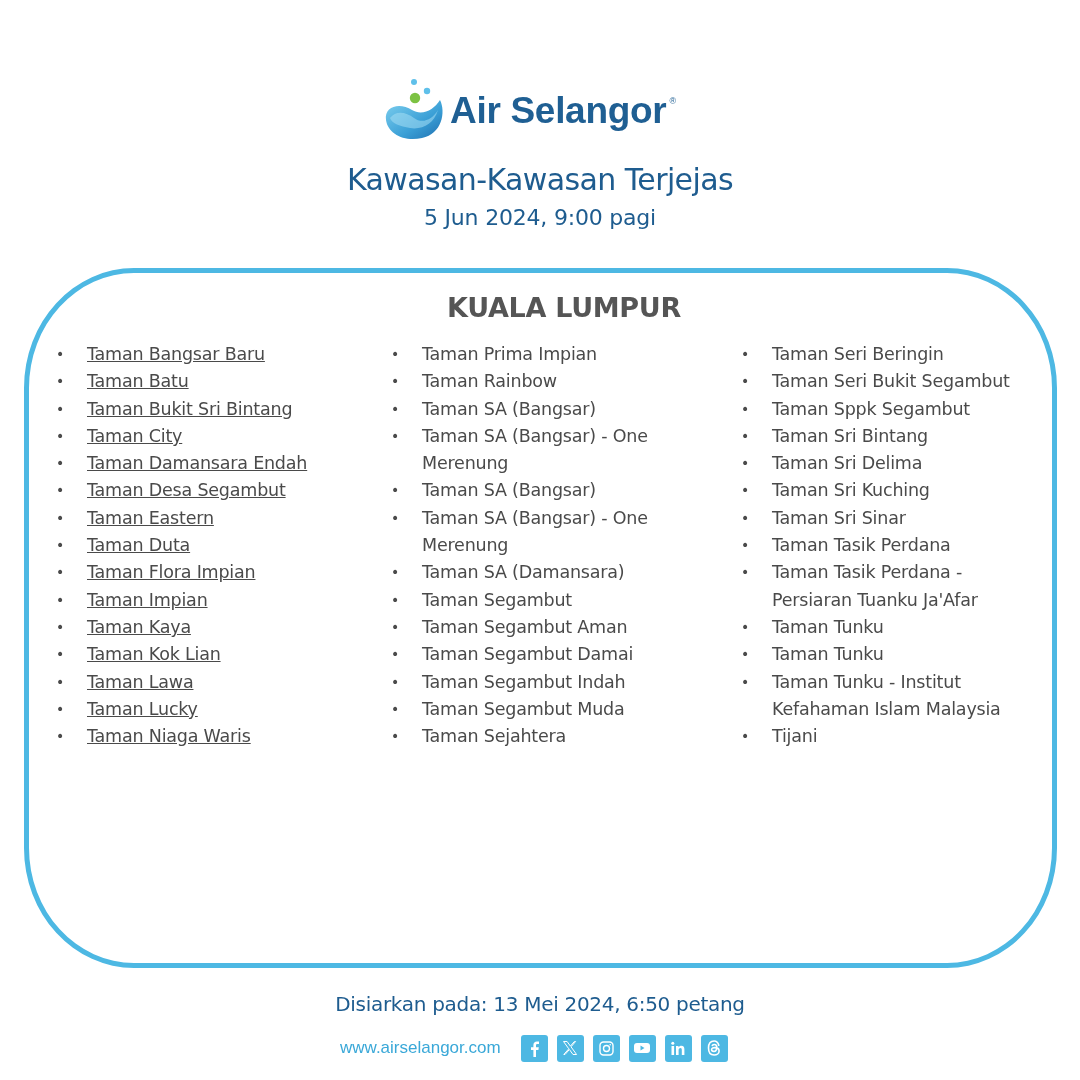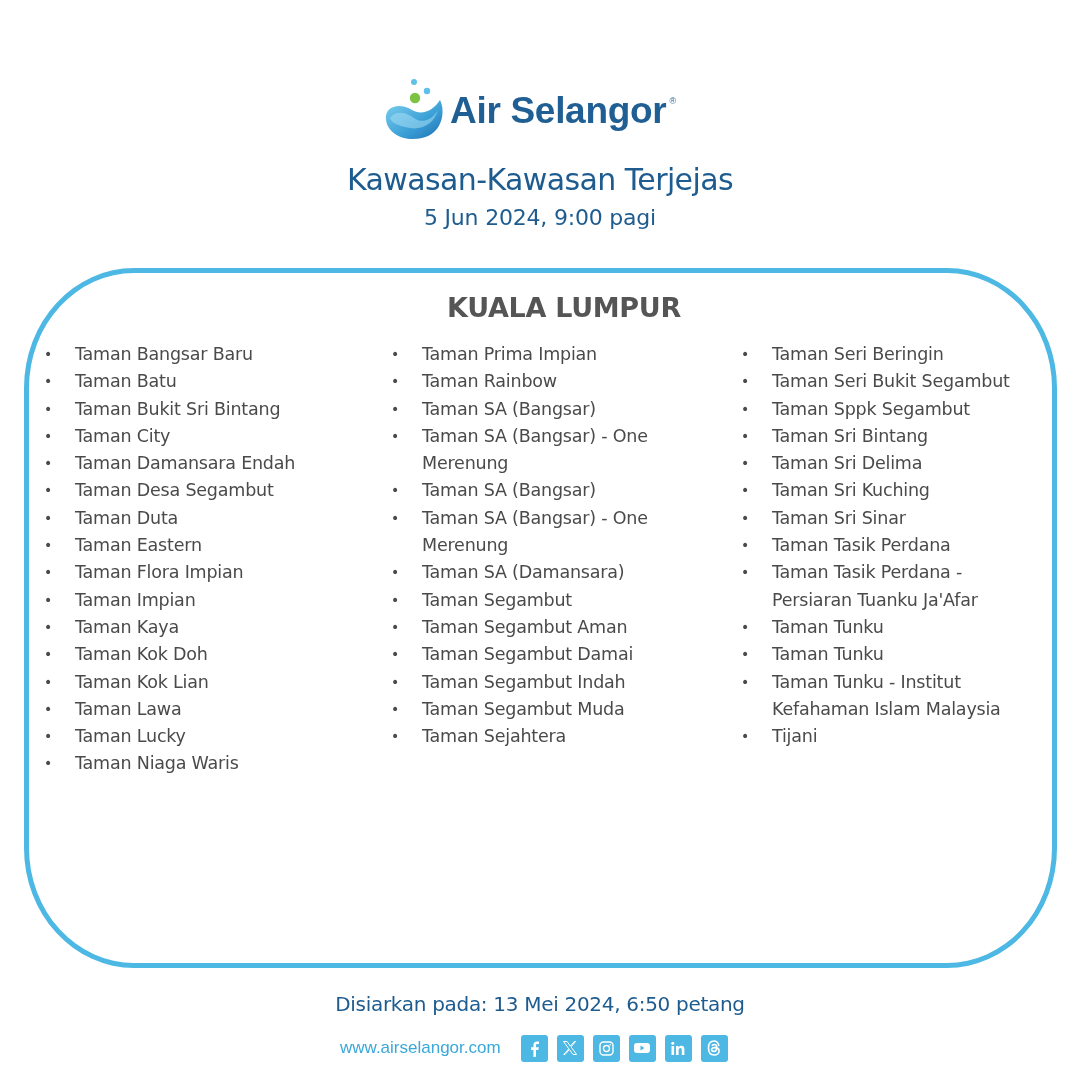--- a/index.html
+++ b/index.html
@@ -14,21 +14,21 @@
   .title { position: absolute; left: 0; width: 1080px; top: 162px; text-align: center; font-family: "DejaVu Sans", sans-serif; font-weight: normal; font-size: 30px; color: #1e5c8f; letter-spacing: -0.6px; }
   .subtitle { position: absolute; left: 0; width: 1080px; top: 205px; text-align: center; font-family: "DejaVu Sans", sans-serif; font-size: 22px; color: #1e5c8f; letter-spacing: -0.2px; }
 
   .panel { position: absolute; left: 24px; top: 268px; width: 1033px; height: 700px; border: 5px solid #4db8e3; border-radius: 110px / 120px; }
 
   .region { position: absolute; left: 0; width: 1080px; top: 292px; text-align: center; font-family: "DejaVu Sans", sans-serif; font-weight: bold; font-size: 27px; color: #555555; letter-spacing: -0.3px; padding-left: 48px; }
 
   .col { position: absolute; top: 341px; list-style: none; }
   .col li { position: relative; font-family: "DejaVu Sans", sans-serif; font-size: 17.5px; line-height: 27.3px; color: #4a4a4a; padding-left: 31px; letter-spacing: -0.2px; }
   .col li::before { content: "\2022"; position: absolute; left: 0; top: 0; font-size: 14px; color: #4a4a4a; }
-  .col-1 { left: 44px; width: 320px; }
+  .col-1 { left: 56px; width: 320px; text-decoration: underline; }
   .col-2 { left: 391px; width: 300px; }
   .col-3 { left: 741px; width: 300px; }
 
   .posted { position: absolute; left: 0; width: 1080px; top: 992px; text-align: center; font-family: "DejaVu Sans", sans-serif; font-size: 20px; color: #1e5c8f; letter-spacing: -0.3px; }
 
   .footer { position: absolute; top: 1034px; left: 340px; height: 28px; display: flex; align-items: center; }
   .website { font-family: "Liberation Sans", sans-serif; font-size: 17px; color: #3aa8d8; margin-right: 20px; }
   .social { display: flex; gap: 9px; }
   .social-btn { width: 27px; height: 27px; background: #4db8e3; border-radius: 3px; display: flex; align-items: center; justify-content: center; color: #ffffff; font-family: "Liberation Sans", sans-serif; font-weight: bold; font-size: 15px; }
   .social-btn svg { display: block; }
@@ -63,26 +63,25 @@
 <div class="panel"></div>
 <div class="region">KUALA LUMPUR</div>
 
 <ul class="col col-1">
   <li>Taman Bangsar Baru</li>
   <li>Taman Batu</li>
   <li>Taman Bukit Sri Bintang</li>
   <li>Taman City</li>
   <li>Taman Damansara Endah</li>
   <li>Taman Desa Segambut</li>
+  <li>Taman Eastern</li>
   <li>Taman Duta</li>
-  <li>Taman Eastern</li>
   <li>Taman Flora Impian</li>
   <li>Taman Impian</li>
   <li>Taman Kaya</li>
-  <li>Taman Kok Doh</li>
   <li>Taman Kok Lian</li>
   <li>Taman Lawa</li>
   <li>Taman Lucky</li>
   <li>Taman Niaga Waris</li>
 </ul>
 
 <ul class="col col-2">
   <li>Taman Prima Impian</li>
   <li>Taman Rainbow</li>
   <li>Taman SA (Bangsar)</li>

